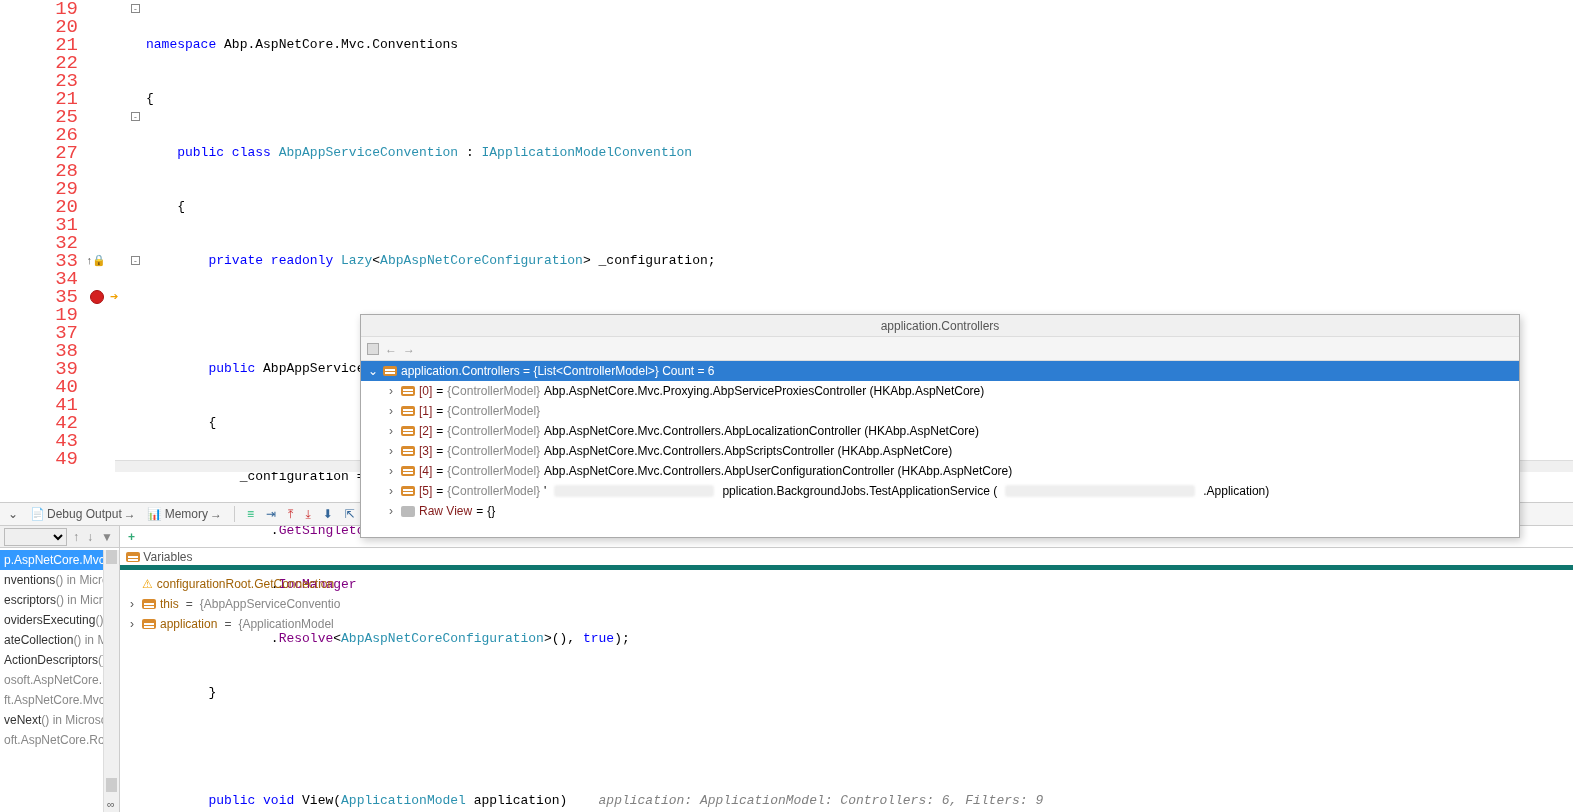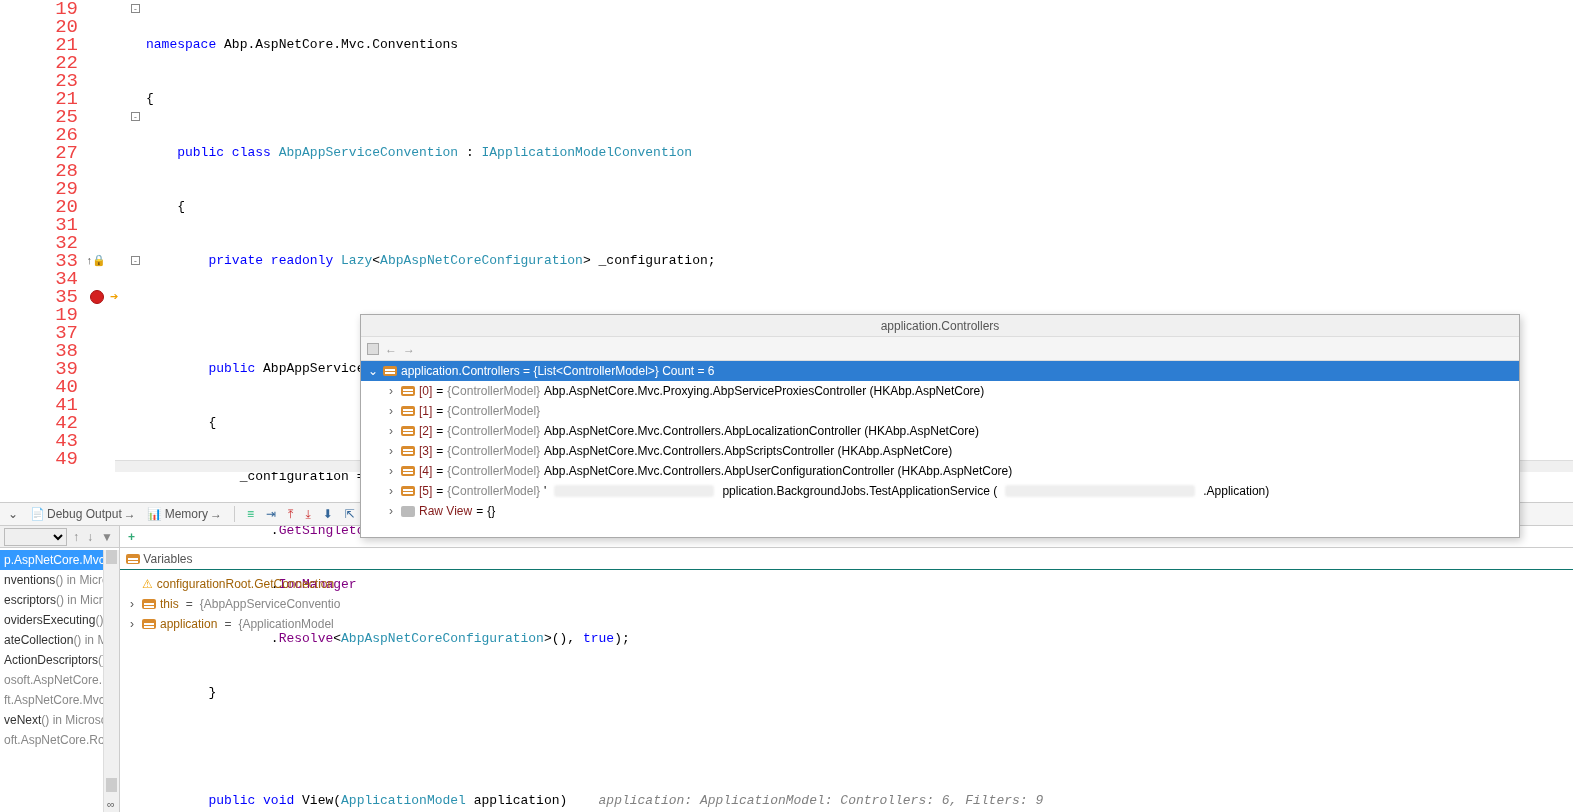--- a/index.html
+++ b/index.html
@@ -104,21 +104,21 @@
 .vars-toolbar {
   height: 22px;
   border-bottom: 1px solid #ccc;
   display:flex; align-items:center;
   padding-left: 4px;
 }
 .vars-toolbar .add { color:#3a7; font-weight:bold; cursor:pointer; padding:0 4px;}
 .vars-header {
   height: 22px;
   background:#fff;
-  border-bottom: 1px solid #0f766e;
+  border-bottom: 5px solid #0f766e;
   display:flex; align-items:center;
   padding-left: 6px;
   color:#555;
 }
 .vars-body { padding: 4px 6px; }
 .var-row { height:20px; line-height:20px; display:flex; align-items:center; gap:4px; color:#333;}
 .var-row .exp { color:#555; width:12px; text-align:center; cursor:pointer;}
 .var-icon { width:14px; height:10px; background:#d98b2e; border-radius:2px; display:inline-block; position:relative;}
 .var-icon::before{content:""; position:absolute; left:2px; right:2px; top:4px; height:2px; background:#fff;}
 .var-icon::after{content:""; position:absolute; left:2px; right:2px; top:7px; height:2px; background:#fff;}

